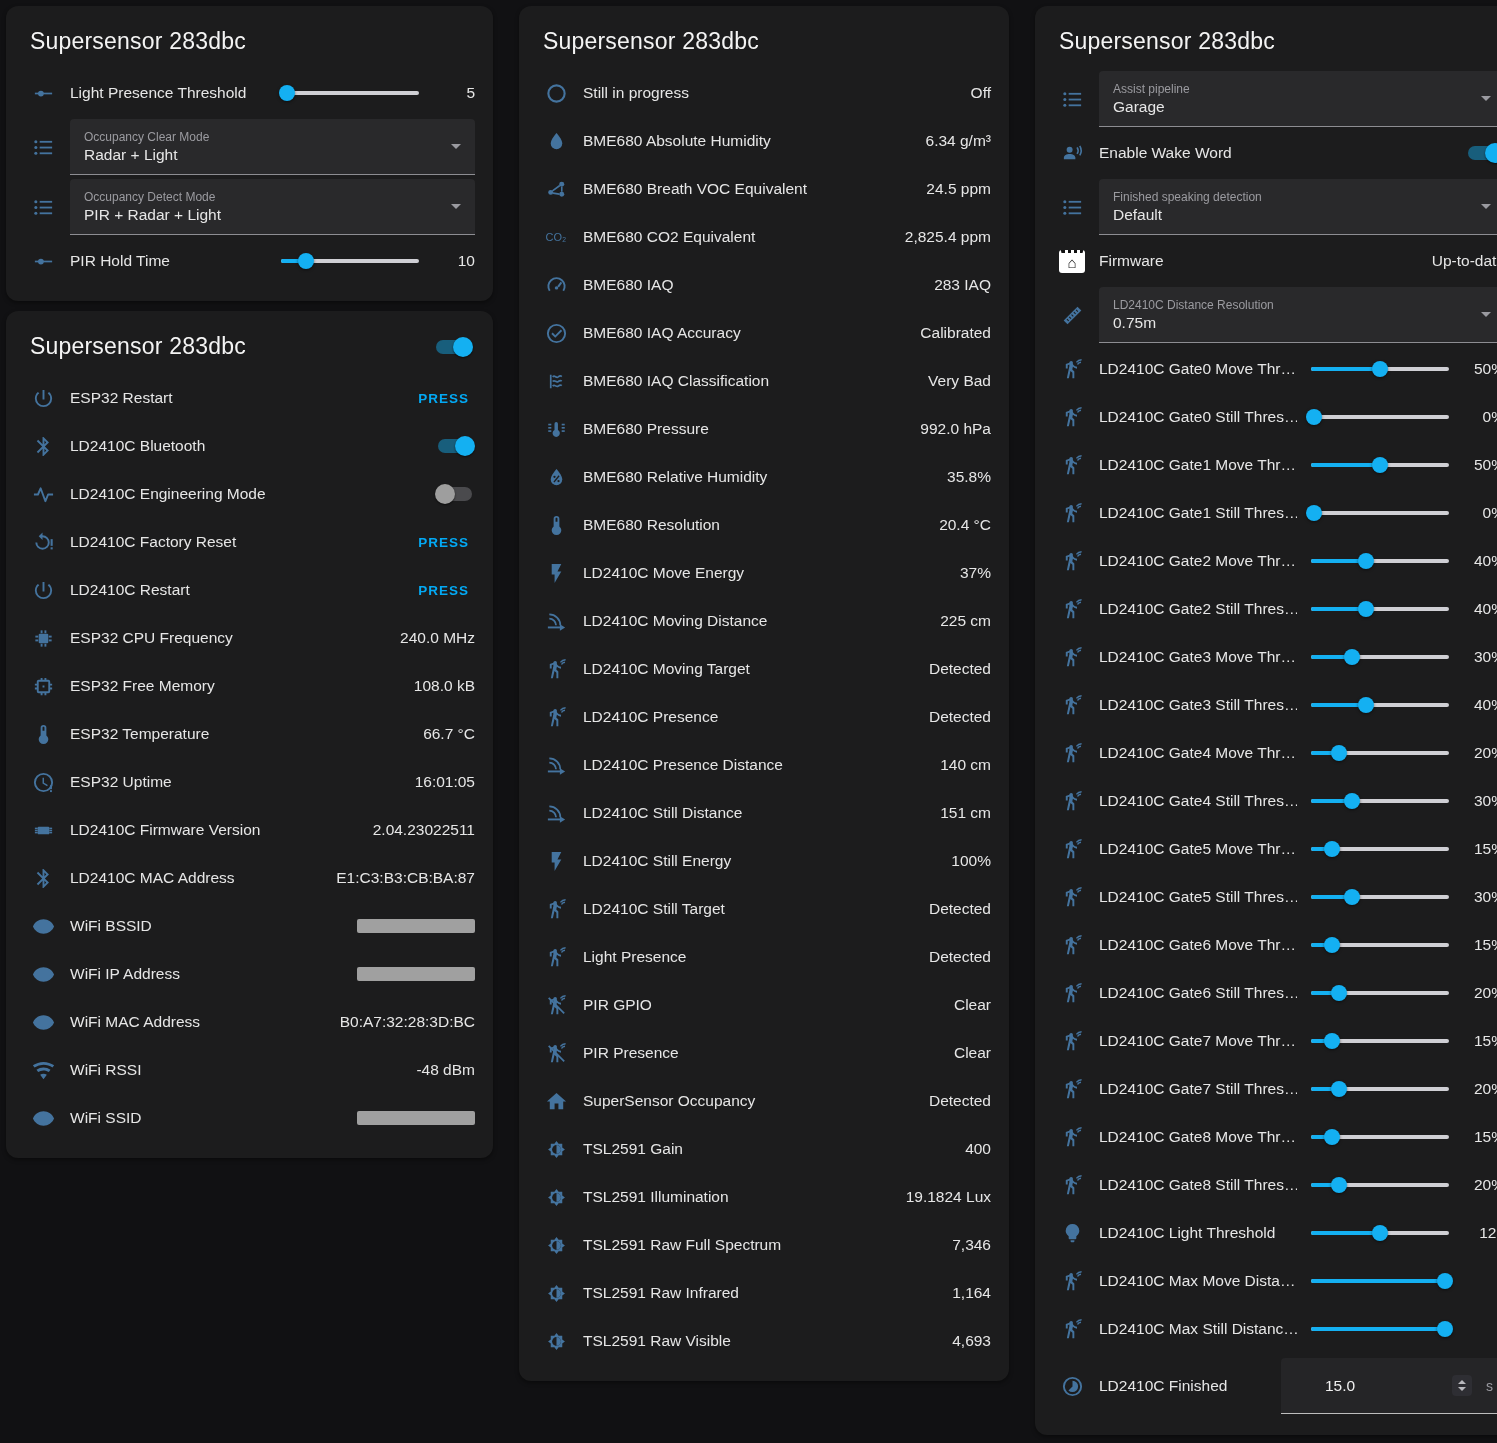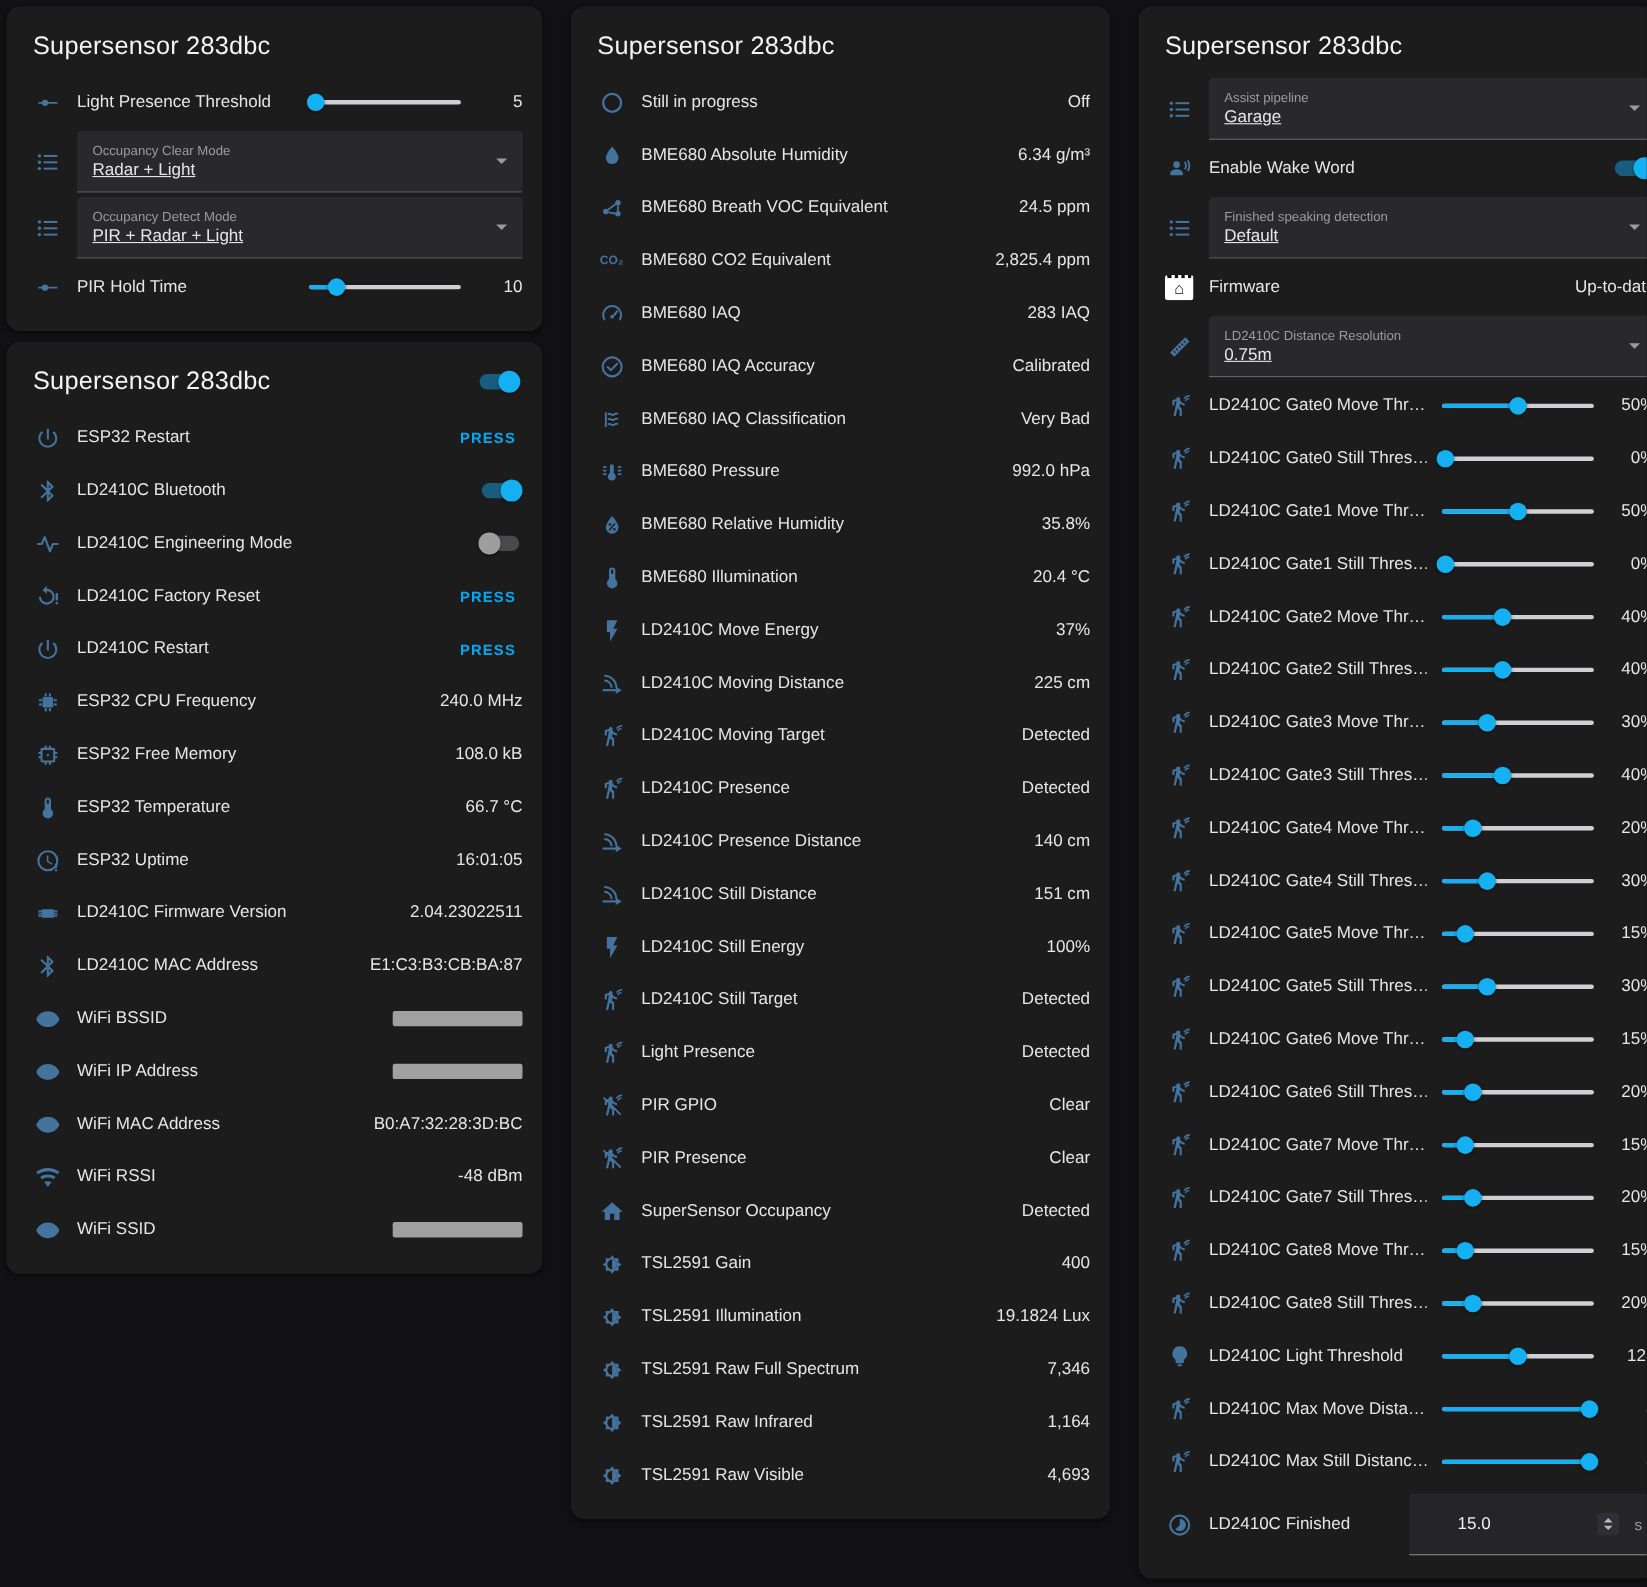--- a/index.html
+++ b/index.html
@@ -96,21 +96,21 @@
   
   .select-row{height:60px;}
   .select{
     flex:1;display:flex;align-items:center;
     background:#29292b;border-radius:4px 4px 0 0;
     border-bottom:1px solid #8d8d92;
     height:56px;padding:0 14px;cursor:pointer;
   }
   .select-texts{flex:1;display:flex;flex-direction:column;gap:2px;}
   .select-label{font-size:12px;color:var(--text-dim);}
-  .select-value{font-size:15.5px;color:var(--text);text-decoration:underline;}
+  .select-value{font-size:15.5px;color:var(--text);}
   .select-arrow{
     width:0;height:0;flex:none;
     border-left:5px solid transparent;border-right:5px solid transparent;
     border-top:5px solid #9a9aa0;
   }
   
   .redacted-bar{width:118px;height:14px;background:#a0a0a0;border-radius:2px;}
   
   .number-row{height:66px;}
   .numbox{
@@ -123,21 +123,21 @@
   .num-val{flex:1;font-size:15.5px;color:#f0f0f0;margin-left:28px;}
   .stepper{
     display:flex;flex-direction:column;align-items:center;gap:3px;
     background:#2e2e33;border-radius:4px;padding:5px 6px;cursor:pointer;
   }
   .stepper .tri-up{width:0;height:0;border-left:4px solid transparent;border-right:4px solid transparent;border-bottom:4px solid #b9b9be;}
   .stepper .tri-down{width:0;height:0;border-left:4px solid transparent;border-right:4px solid transparent;border-top:4px solid #b9b9be;}
   .num-unit{font-size:14px;color:#9a9aa0;margin-left:14px;}
   
   .co2-icon{
-    font-size:11px;font-weight:700;color:var(--icon-blue);letter-spacing:0;text-align:center;
+    font-size:11px;font-weight:400;color:var(--icon-blue);letter-spacing:0;text-align:center;
   }
   .fw-icon{
     width:26px;height:23px;background:#fff;border-radius:3px;
     border-top:3px dotted #111;
     display:flex;align-items:center;justify-content:center;
   }
   .fw-glyph{color:#111;font-size:15px;font-weight:700;line-height:1;}
 </style>
 </head>
 <body>
@@ -494,21 +494,21 @@
           </span>
           <div class="row-label">BME680 Relative Humidity</div>
           <div class="row-value">35.8%</div>
         </div>
         <div class="row">
           <span class="row-icon">
             <svg viewBox="0 0 24 24" fill="currentColor">
               <path d="M15 13V5a3 3 0 0 0-6 0v8a5 5 0 1 0 6 0m-3-9c.55 0 1 .45 1 1v3h-2V5c0-.55.45-1 1-1z"></path>
             </svg>
           </span>
-          <div class="row-label">BME680 Illumination</div>
+          <div class="row-label">BME680 Resolution</div>
           <div class="row-value">20.4 °C</div>
         </div>
         <div class="row">
           <span class="row-icon">
             <svg viewBox="0 0 24 24" fill="currentColor">
               <path d="M7 2v11h3v9l7-12h-4l4-8H7z"></path>
             </svg>
           </span>
           <div class="row-label">LD2410C Move Energy</div>
           <div class="row-value">37%</div>

